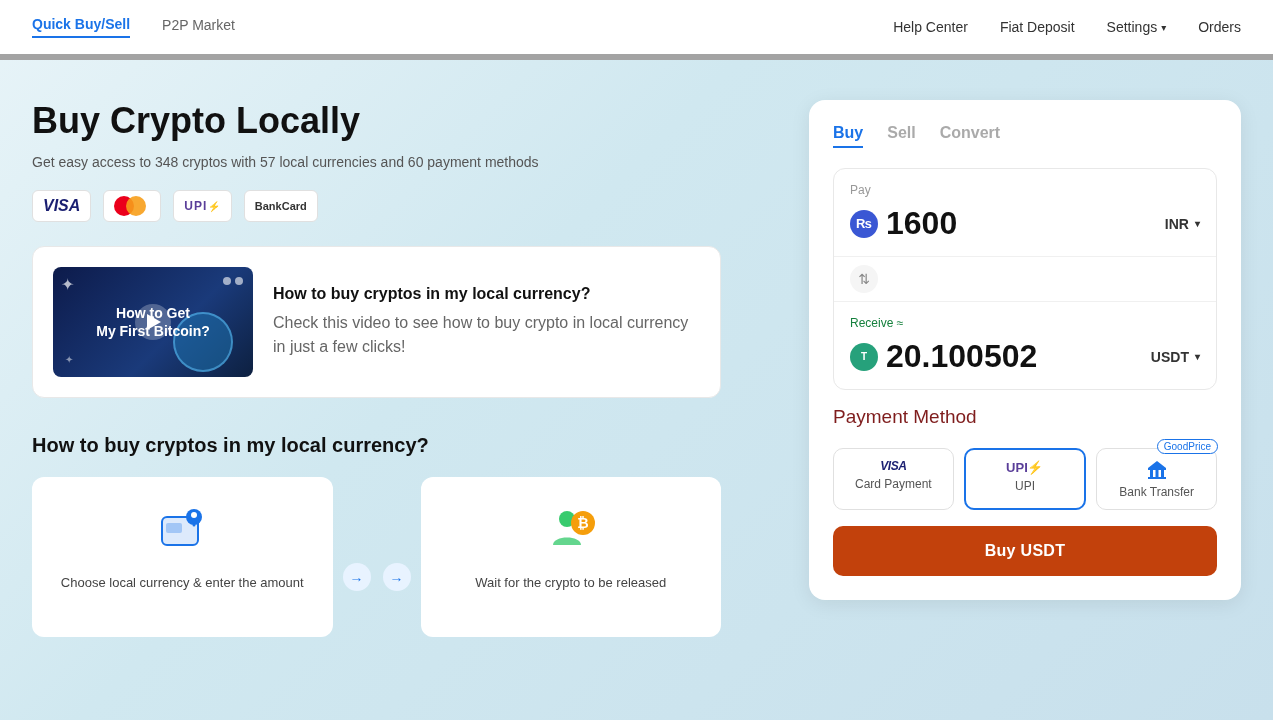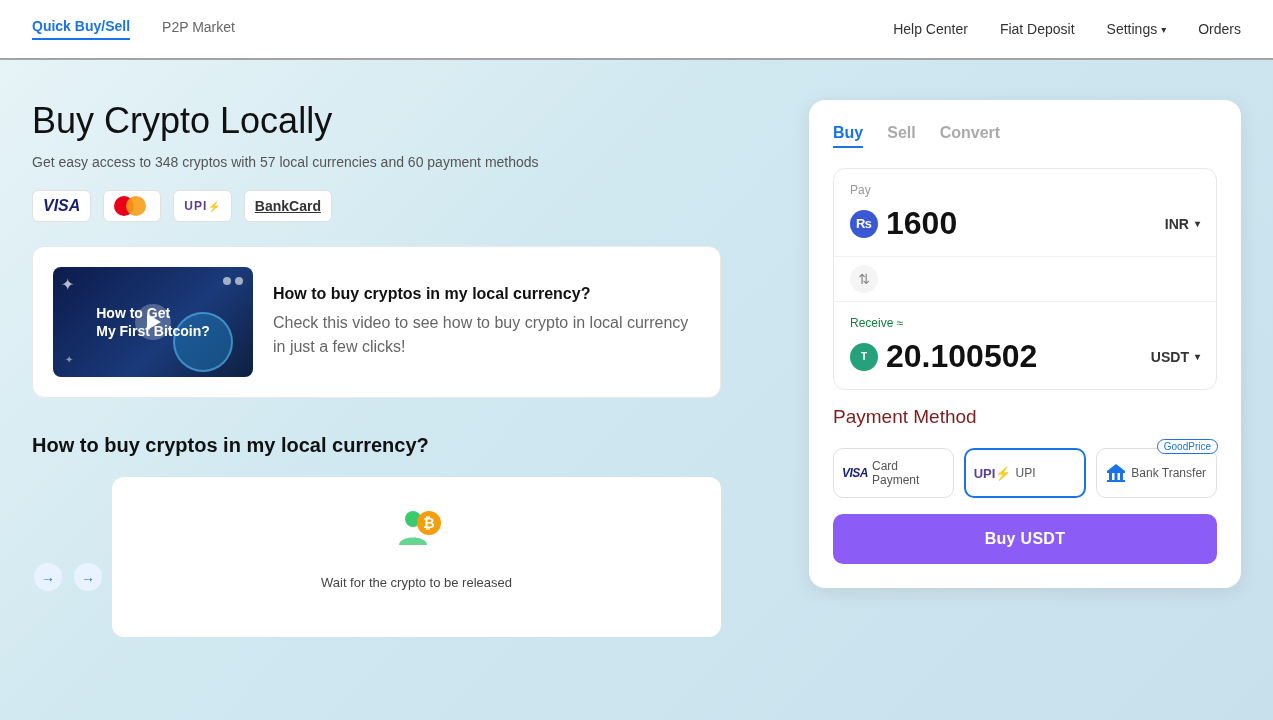--- a/index.html
+++ b/index.html
@@ -11,21 +11,21 @@
       overflow: hidden;
     }
 
     
     .nav {
       display: flex;
       align-items: center;
       padding: 0 32px;
       height: 60px;
       background: white;
-      border-bottom: 2px solid #a3a3a3;
+      border-bottom: 6px solid #a3a3a3;
     }
     .nav-left { display: flex; gap: 32px; align-items: center; }
     .nav-tab {
       font-size: 14px;
       color: #666;
       cursor: pointer;
       padding-bottom: 4px;
       text-decoration: none;
     }
     .nav-tab.active {
@@ -57,21 +57,21 @@
       display: flex;
       padding: 40px 32px 20px 32px;
       gap: 40px;
       max-width: 1273px;
     }
 
     
     .left-panel { flex: 1; max-width: 740px; }
     .hero-title {
       font-size: 36px;
-      font-weight: 400;
+      font-weight: 700;
       color: #111;
       margin-bottom: 12px;
     }
     .hero-subtitle {
       font-size: 14px;
       color: #555;
       margin-bottom: 20px;
     }
     .payment-icons {
       display: flex;
@@ -106,21 +106,21 @@
       position: absolute; left: 0;
     }
     .mc-circle2 {
       width: 20px; height: 20px;
       border-radius: 50%;
       background: #f79e1b;
       position: absolute; left: 12px;
       opacity: 0.9;
     }
     .upi-icon { color: #5a3e99; font-size: 12px; font-weight: 700; letter-spacing: 1px; }
-    .bankcard-icon { color: #333; font-size: 14px; text-decoration: underline; }
+    .bankcard-icon { color: #333; font-size: 11px; }
 
     
     .video-card {
       background: white;
       border-radius: 12px;
       padding: 20px;
       display: flex;
       gap: 20px;
       align-items: center;
       margin-bottom: 36px;
@@ -135,21 +135,21 @@
       flex-shrink: 0;
       overflow: hidden;
       display: flex;
       align-items: center;
       justify-content: center;
     }
     .video-thumb-text {
       color: white;
       font-size: 14px;
       font-weight: 700;
-      text-align: left;
+      text-align: center;
       line-height: 1.3;
       z-index: 2;
       position: relative;
     }
     .play-btn {
       position: absolute;
       width: 36px; height: 36px;
       background: rgba(255,255,255,0.25);
       border-radius: 50%;
       display: flex;
@@ -389,20 +389,21 @@
     .payment-options {
       display: flex;
       gap: 10px;
     }
     .payment-option {
       flex: 1;
       border: 1px solid #e0e0e0;
       border-radius: 10px;
       padding: 10px 8px;
       display: flex;
+      flex-direction: column;
       align-items: center;
       gap: 4px;
       cursor: pointer;
       position: relative;
     }
     .payment-option.selected {
       border: 2px solid #1a73e8;
     }
     .payment-option-label {
       font-size: 12px;
@@ -416,21 +417,21 @@
       border: 1px solid #1a73e8;
       border-radius: 10px;
       padding: 1px 6px;
       font-size: 10px;
       color: #1a73e8;
       font-weight: 500;
     }
 
     .buy-btn {
       width: 100%;
-      background: #8b5cf6;
+      background: #c2410c;
       color: white;
       border: none;
       border-radius: 10px;
       padding: 16px;
       font-size: 16px;
       font-weight: 700;
       cursor: pointer;
       letter-spacing: 0.3px;
     }
 
@@ -504,20 +505,35 @@
       </div>
       <div class="video-info">
         <h3>How to buy cryptos in my local currency?</h3>
         <p>Check this video to see how to buy crypto in local currency in just a few clicks!</p>
       </div>
     </div>
 
     <h2 class="how-title">How to buy cryptos in my local currency?</h2>
     <div class="steps-row">
 
+      <div class="step-card">
+        <div class="step-icon-wrap">
+          <svg width="52" height="52" viewBox="0 0 52 52">
+            <rect x="6" y="14" width="36" height="28" rx="5" fill="#1a73e8" opacity="0.15"></rect>
+            <rect x="6" y="14" width="36" height="28" rx="5" fill="none" stroke="#1a73e8" stroke-width="2"></rect>
+            <rect x="10" y="20" width="16" height="10" rx="2" fill="#1a73e8" opacity="0.3"></rect>
+
+            <circle cx="38" cy="14" r="8" fill="#1a73e8"></circle>
+            <circle cx="38" cy="12" r="3" fill="white"></circle>
+            <path d="M35 15 L38 22 L41 15" fill="#1a73e8"></path>
+            <circle cx="38" cy="22" r="1.5" fill="#1a73e8"></circle>
+          </svg>
+        </div>
+        <span class="step-label">Choose local currency &amp; enter the amount</span>
+      </div>
 
       <div class="arrow-between">
         <div class="arrow-circle">→</div>
       </div>
 
 
       <div class="arrow-between">
         <div class="arrow-circle">→</div>
       </div>
 

